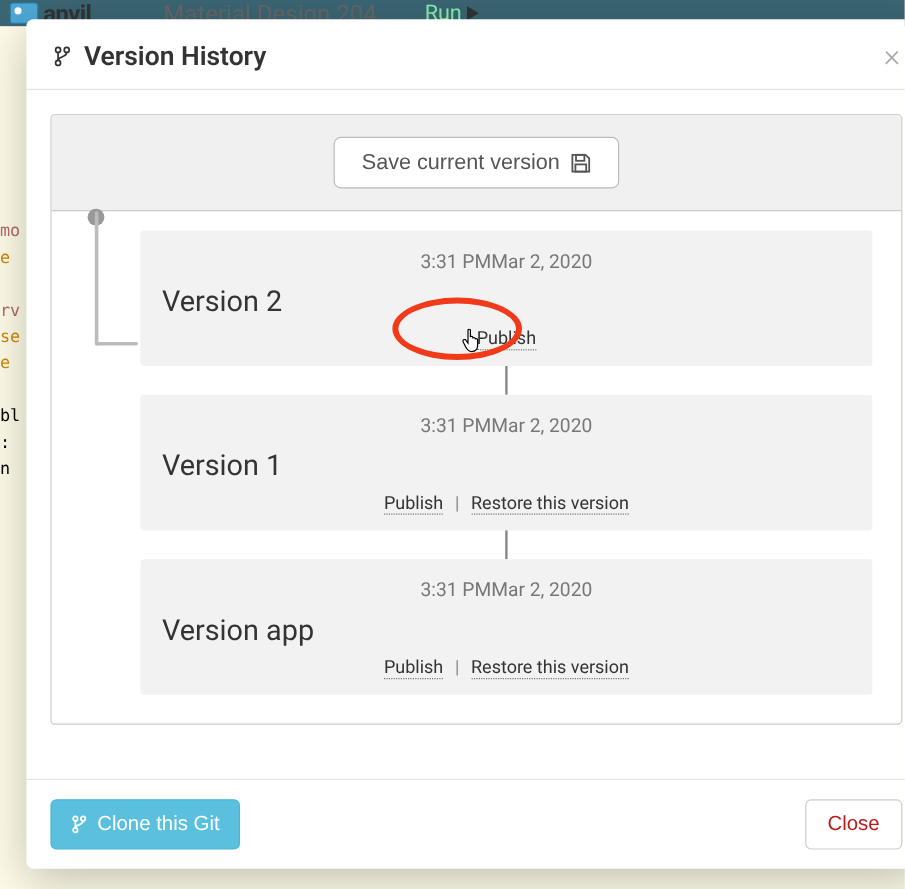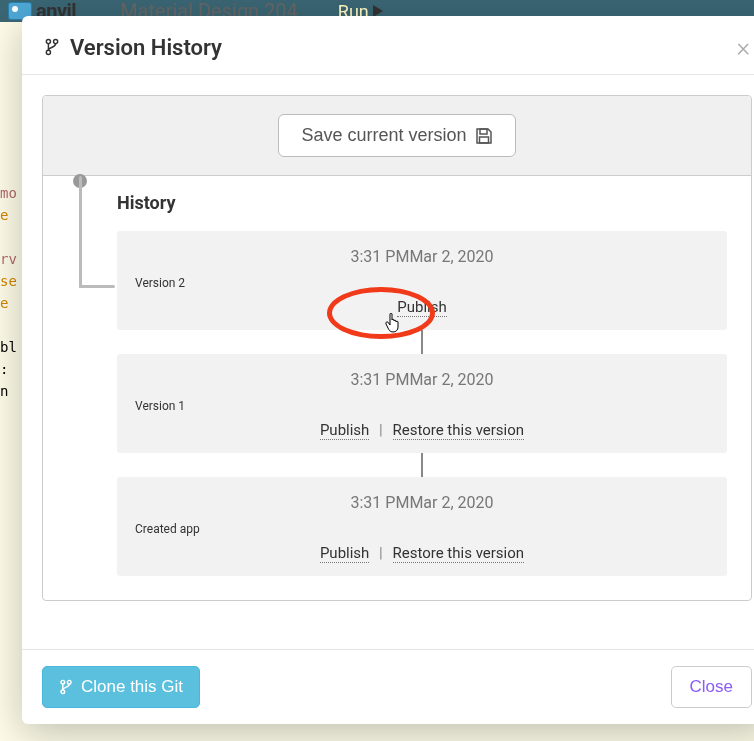--- a/index.html
+++ b/index.html
@@ -43,28 +43,28 @@
   background: #fff;
   border-radius: 50%;
 }
 .bg-logo-text {
   font-size: 20px;
   font-weight: 700;
   color: #333;
   letter-spacing: -0.5px;
 }
 .bg-appname {
-  margin-left: 44px;
+  margin-left: 60px;
   font-size: 20px;
   color: #666;
 }
 .bg-run {
   margin-left: 40px;
   font-size: 18px;
-  color: #fef9c3;
+  color: #86efac;
   display: flex;
   align-items: center;
   gap: 4px;
 }
 .bg-run svg { width: 10px; height: 12px; }
 
 
 .bg-code {
   position: absolute;
   top: 22px; left: 0; right: 0; bottom: 0;
@@ -203,21 +203,21 @@
   padding: 16px 18px 14px 18px;
 }
 .v-row1 {
   display: flex;
   justify-content: center;
   color: #777;
   font-size: 16px;
   margin-bottom: 10px;
 }
 .v-name {
-  font-size: 12px;
+  font-size: 24px;
   color: #333;
 }
 .v-actions {
   text-align: center;
   margin-top: 8px;
   font-size: 15px;
   color: #444;
 }
 .v-actions a {
   color: #333;
@@ -269,21 +269,21 @@
   font-size: 17px;
   padding: 10px 16px;
   border-radius: 5px;
   cursor: pointer;
 }
 .btn-clone svg { width: 14px; height: 16px; stroke: #fff; }
 .btn-close {
   margin-left: auto;
   background: #fff;
   border: 1px solid #ccc;
-  color: #8b5cf6;
+  color: #b91c1c;
   font-size: 17px;
   padding: 10px 18px;
   border-radius: 5px;
   cursor: pointer;
 }
 </style>
 </head>
 <body>
 
 <div class="bg-header">
@@ -340,21 +340,20 @@
             <rect x="4.5" y="10" width="9" height="6"></rect>
           </svg>
         </button>
       </div>
 
       <div class="history-body">
         <div class="timeline-head"></div>
         <div class="timeline-stem"></div>
         <div class="timeline-elbow"></div>
 
-        <div class="history-title">History</div>
 
         <div class="version-list">
 
           <div class="version-card" style="position:relative;">
             <div class="v-row1">
               <span>3:31 PM</span>
               <span>Mar 2, 2020</span>
             </div>
             <div class="v-name">Version 2</div>
             <div class="v-actions">
@@ -381,21 +380,21 @@
             </div>
           </div>
 
           <div class="connector"></div>
 
           <div class="version-card">
             <div class="v-row1">
               <span>3:31 PM</span>
               <span>Mar 2, 2020</span>
             </div>
-            <div class="v-name">Created app</div>
+            <div class="v-name">Version app</div>
             <div class="v-actions">
               <a>Publish</a>
               <span class="sep">|</span>
               <a>Restore this version</a>
             </div>
           </div>
 
         </div>
       </div>
     </div>

